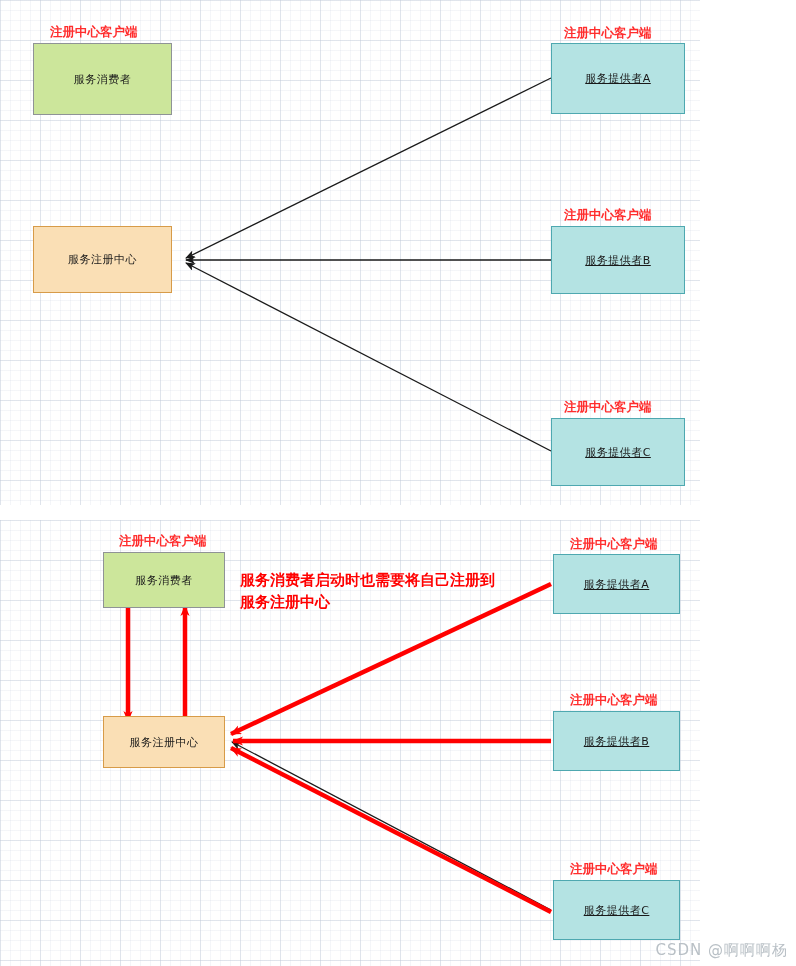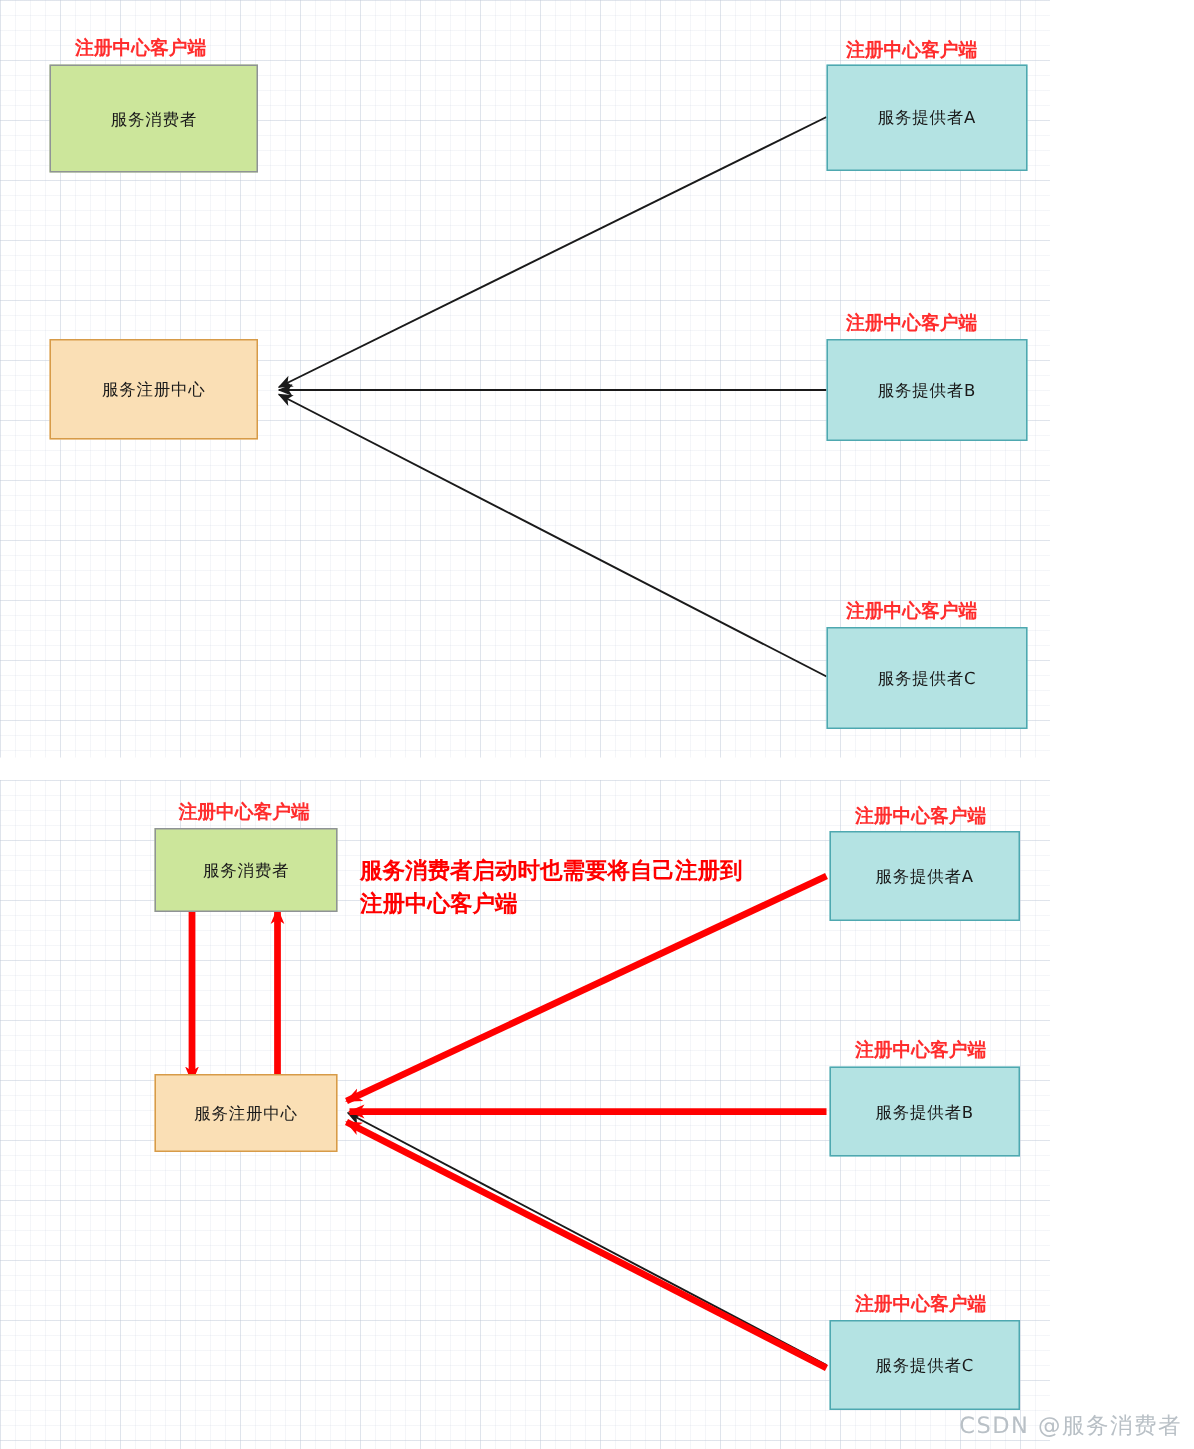--- a/index.html
+++ b/index.html
@@ -35,21 +35,21 @@
     box-sizing: border-box;
     display: flex;
     align-items: center;
     justify-content: center;
     font-size: 11px;
     color: #1a1a1a;
     letter-spacing: 0.5px;
     z-index: 5;
   }
   .node.green  { background: #cce69b; border: 1.5px solid #8f9396; }
-  .node.cyan   { background: #b4e3e3; border: 1.5px solid #4ea8b0; }
+  .node.cyan   { background: #b4e3e3; border: 1.5px solid #4ea8b0; text-decoration: underline; }
   .node.orange { background: #fadfb5; border: 1.5px solid #d79b48; }
 
   .client-label {
     position: absolute;
     font-size: 12.5px;
     font-weight: bold;
     color: #ff2d2d;
     white-space: nowrap;
     z-index: 6;
   }
@@ -136,26 +136,26 @@
     <line x1="551" y1="221" x2="233" y2="221" stroke="#ff0000" stroke-width="4.5" marker-end="url(#arrow-red-bottom)"></line>
     <line x1="551" y1="392" x2="231" y2="228" stroke="#ff0000" stroke-width="4.5" marker-end="url(#arrow-red-bottom)"></line>
   </svg>
 
   <div class="client-label" style="left:119px; top:13px;">注册中心客户端</div>
   <div class="node green" style="left:103px; top:32px; width:122px; height:56px;">服务消费者</div>
 
   <div class="node orange" style="left:103px; top:196px; width:122px; height:52px;">服务注册中心</div>
 
   <div class="annotation" style="left:240px; top:50px; width:300px;">服务消费者启动时也需要将自己注册到
-注册中心客户端</div>
+服务注册中心</div>
 
   <div class="client-label" style="left:570px; top:16px;">注册中心客户端</div>
   <div class="node cyan" style="left:553px; top:34px; width:127px; height:60px;">服务提供者A</div>
 
   <div class="client-label" style="left:570px; top:172px;">注册中心客户端</div>
   <div class="node cyan" style="left:553px; top:191px; width:127px; height:60px;">服务提供者B</div>
 
   <div class="client-label" style="left:570px; top:341px;">注册中心客户端</div>
   <div class="node cyan" style="left:553px; top:360px; width:127px; height:60px;">服务提供者C</div>
 
 </div>
 
-<div class="watermark">CSDN @服务消费者</div>
+<div class="watermark">CSDN @啊啊啊杨</div>
 
 </body></html>

